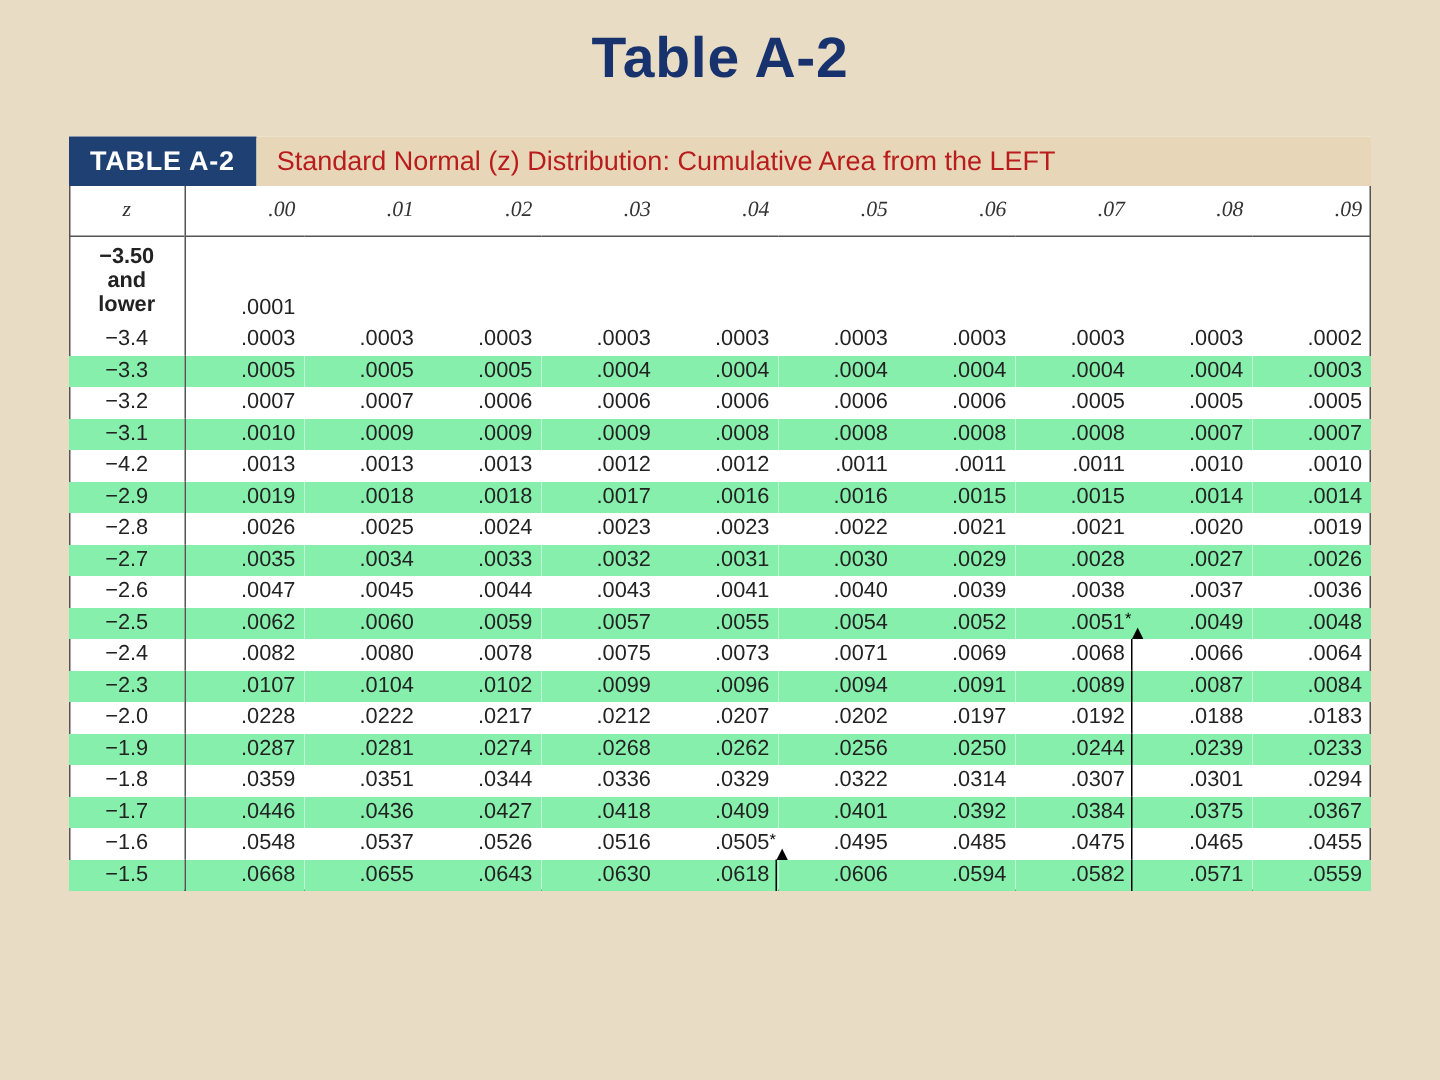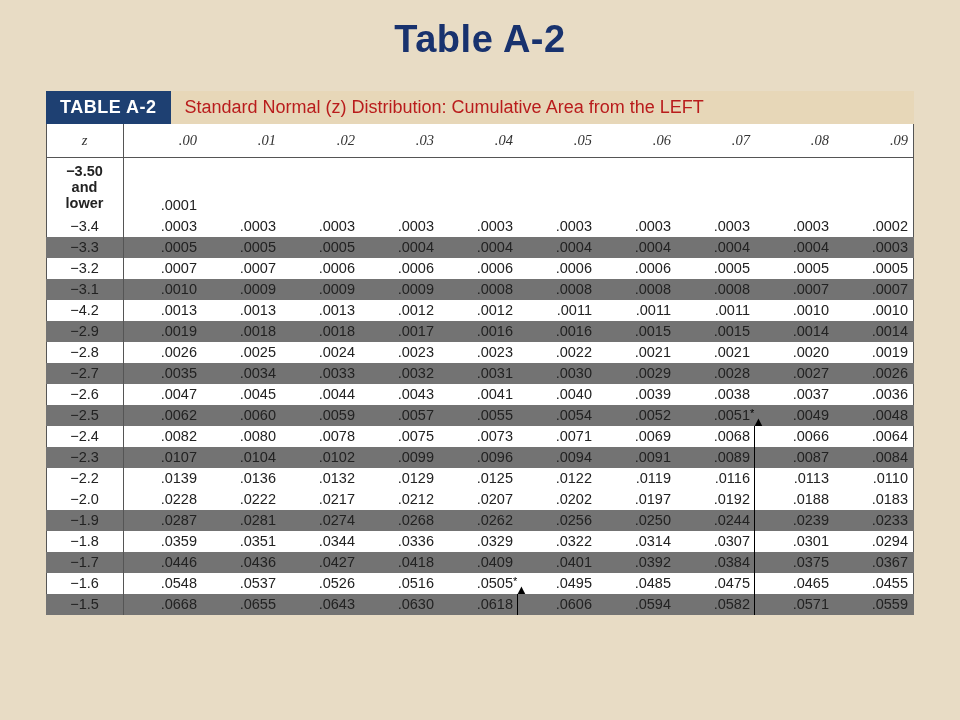--- a/index.html
+++ b/index.html
@@ -71,21 +71,21 @@
   .ztable thead th.z-col {
     text-align: center;
     border-right: 1px solid #555;
   }
   .ztable tbody td.z-col {
     text-align: center;
     border-right: 1px solid #555;
     font-family: Arial, sans-serif;
   }
   .ztable thead tr { border-bottom: 1px solid #555; }
-  .ztable tbody tr.band { background: #737373; }
+  .ztable tbody tr.band { background: #86efac; }
   .ztable tbody td { position: relative; }
   .special-row td.z-col {
     line-height: 1.1;
     padding-top: 6px;
     padding-bottom: 4px;
     font-weight: bold;
   }
   .marker {
     position: absolute;
     font-size: 11px;
@@ -306,33 +306,20 @@
             <td>.0102</td>
             <td>.0099</td>
             <td>.0096</td>
             <td>.0094</td>
             <td>.0091</td>
             <td>.0089</td>
             <td>.0087<span class="arrow-stem" style="height: 100%; top: 0px;"></span></td>
             <td>.0084</td>
           </tr>
           <tr>
-            <td class="z-col">−2.2</td>
-            <td>.0139</td>
-            <td>.0136</td>
-            <td>.0132</td>
-            <td>.0129</td>
-            <td>.0125</td>
-            <td>.0122</td>
-            <td>.0119</td>
-            <td>.0116</td>
-            <td>.0113<span class="arrow-stem" style="height: 100%; top: 0px;"></span></td>
-            <td>.0110</td>
-          </tr>
-          <tr>
             <td class="z-col">−2.0</td>
             <td>.0228</td>
             <td>.0222</td>
             <td>.0217</td>
             <td>.0212</td>
             <td>.0207</td>
             <td>.0202</td>
             <td>.0197</td>
             <td>.0192</td>
             <td>.0188<span class="arrow-stem" style="height: 100%; top: 0px;"></span></td>

